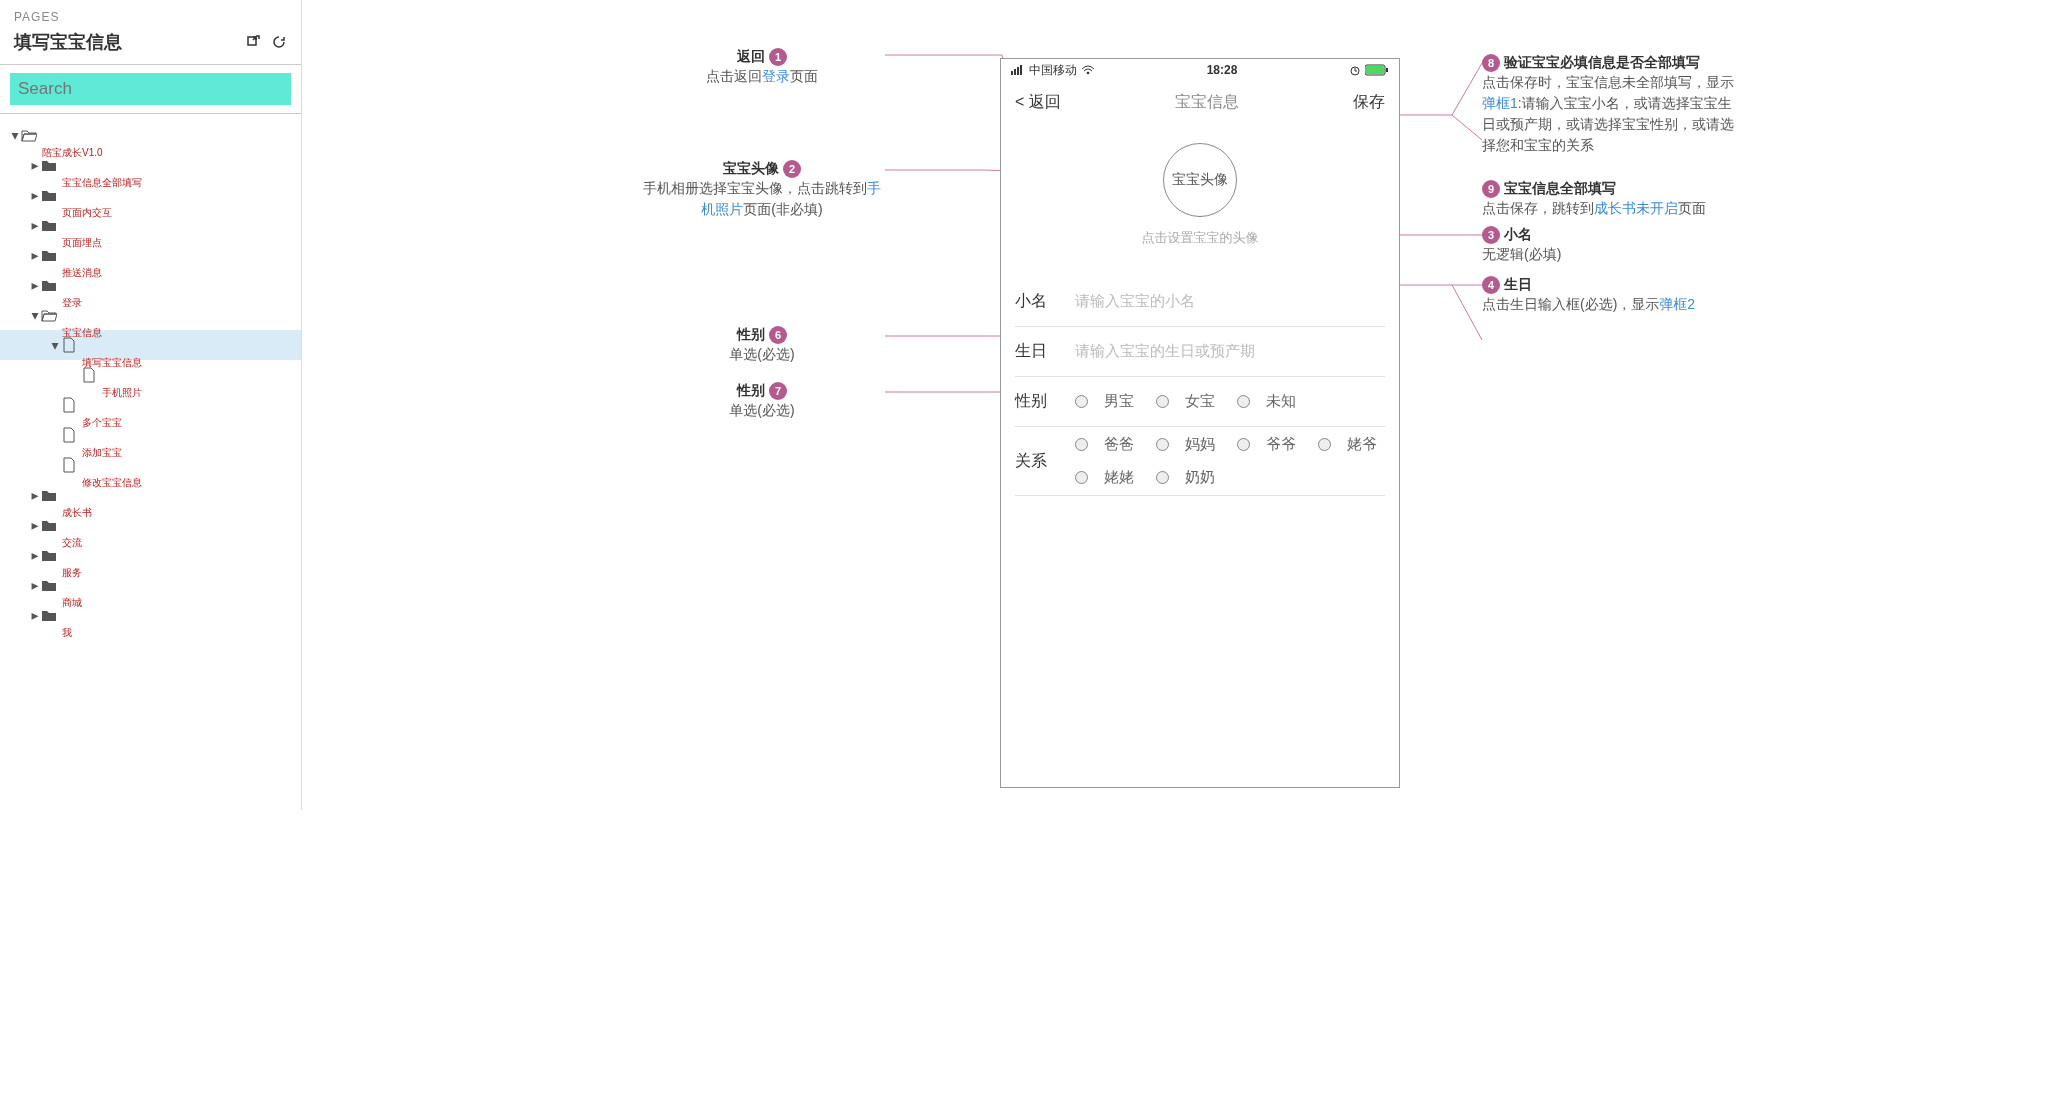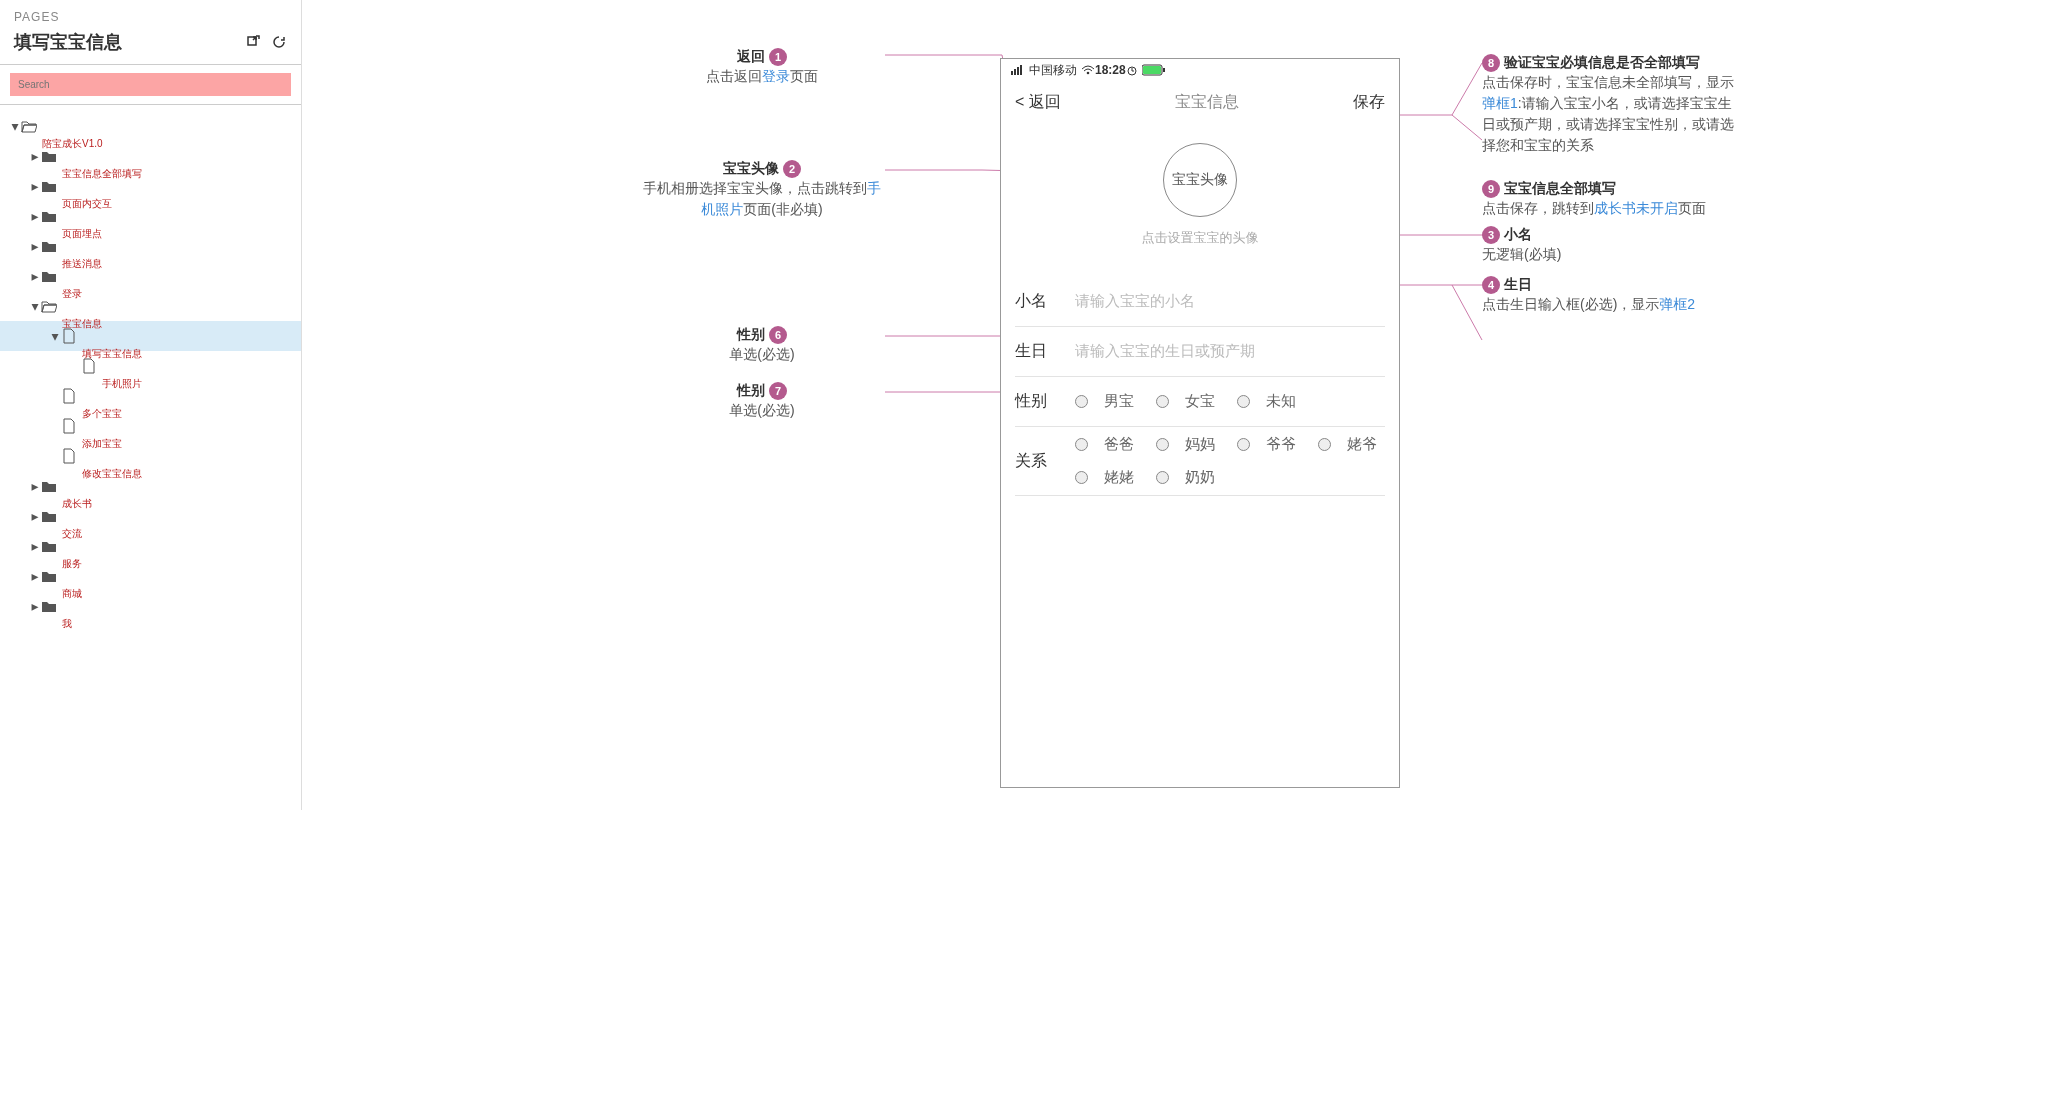--- a/index.html
+++ b/index.html
@@ -8,38 +8,38 @@
 
 
 .sidebar { width: 302px; border-right: 1px solid #ddd; display: flex; flex-direction: column; }
 .side-header { padding: 10px 14px 0; }
 .side-label { font-size: 12px; color: #888; letter-spacing: 1px; }
 .side-title-row { display: flex; align-items: center; justify-content: space-between; margin: 6px 0 10px; }
 .side-title { font-size: 18px; font-weight: bold; }
 .side-icons { display: flex; gap: 10px; color: #333; }
 .divider { height: 1px; background: #ccc; }
 .search-box { padding: 8px 10px; }
-.search-box input { width: 100%; padding: 6px 8px; font-size: 10px; border: none; background: #fca5a5; outline: none; color: #555; }
+.search-box input { width: 100%; padding: 6px 8px; font-size: 17px; border: none; background: #5eead4; outline: none; color: #555; }
 .tree { padding: 6px 0; overflow: auto; flex: 1; }
 .tree-row { display: flex; align-items: center; height: 30px; cursor: pointer; }
 .tree-row.active { background: #d8ebf7; }
 .tree-row .arrow { width: 10px; display: inline-block; text-align: center; color: #555; }
 .tree-row .ic { width: 18px; display: inline-flex; align-items: center; justify-content: center; margin-right: 4px; }
 .tree-row .lbl { font-size: 10px; color: #b91c1c; margin-top: 36px; }
 .ind-0 { padding-left: 10px; }
 .ind-1 { padding-left: 30px; }
 .ind-2 { padding-left: 50px; }
 .ind-3 { padding-left: 70px; }
 
 
 .canvas { flex: 1; position: relative; background: #fff; }
 
 
 .phone { position: absolute; left: 698px; top: 58px; width: 400px; height: 730px; border: 1px solid #999; background: #fff; }
-.statusbar { display: flex; justify-content: flex-start; align-items: center; height: 22px; padding: 0 10px; font-size: 12px; }
+.statusbar { display: flex; justify-content: space-between; align-items: center; height: 22px; padding: 0 10px; font-size: 12px; }
 .status-left { display: flex; align-items: center; gap: 4px; }
 .navbar { display: flex; justify-content: space-between; align-items: center; height: 42px; padding: 0 14px; font-size: 16px; }
 .navbar .back { color: #333; }
 .navbar .title { color: #888; }
 .navbar .save { color: #333; }
 .avatar-block { display: flex; flex-direction: column; align-items: center; padding: 20px 0 10px; }
 .avatar-circle { width: 74px; height: 74px; border-radius: 50%; border: 1px solid #888; display: flex; align-items: center; justify-content: center; font-size: 14px; color: #555; }
 .avatar-hint { font-size: 13px; color: #aaa; margin-top: 12px; }
 .formlist { margin: 20px 14px 0; }
 .formrow { display: flex; align-items: center; min-height: 50px; border-bottom: 1px solid #e3e3e3; padding: 8px 0; }

